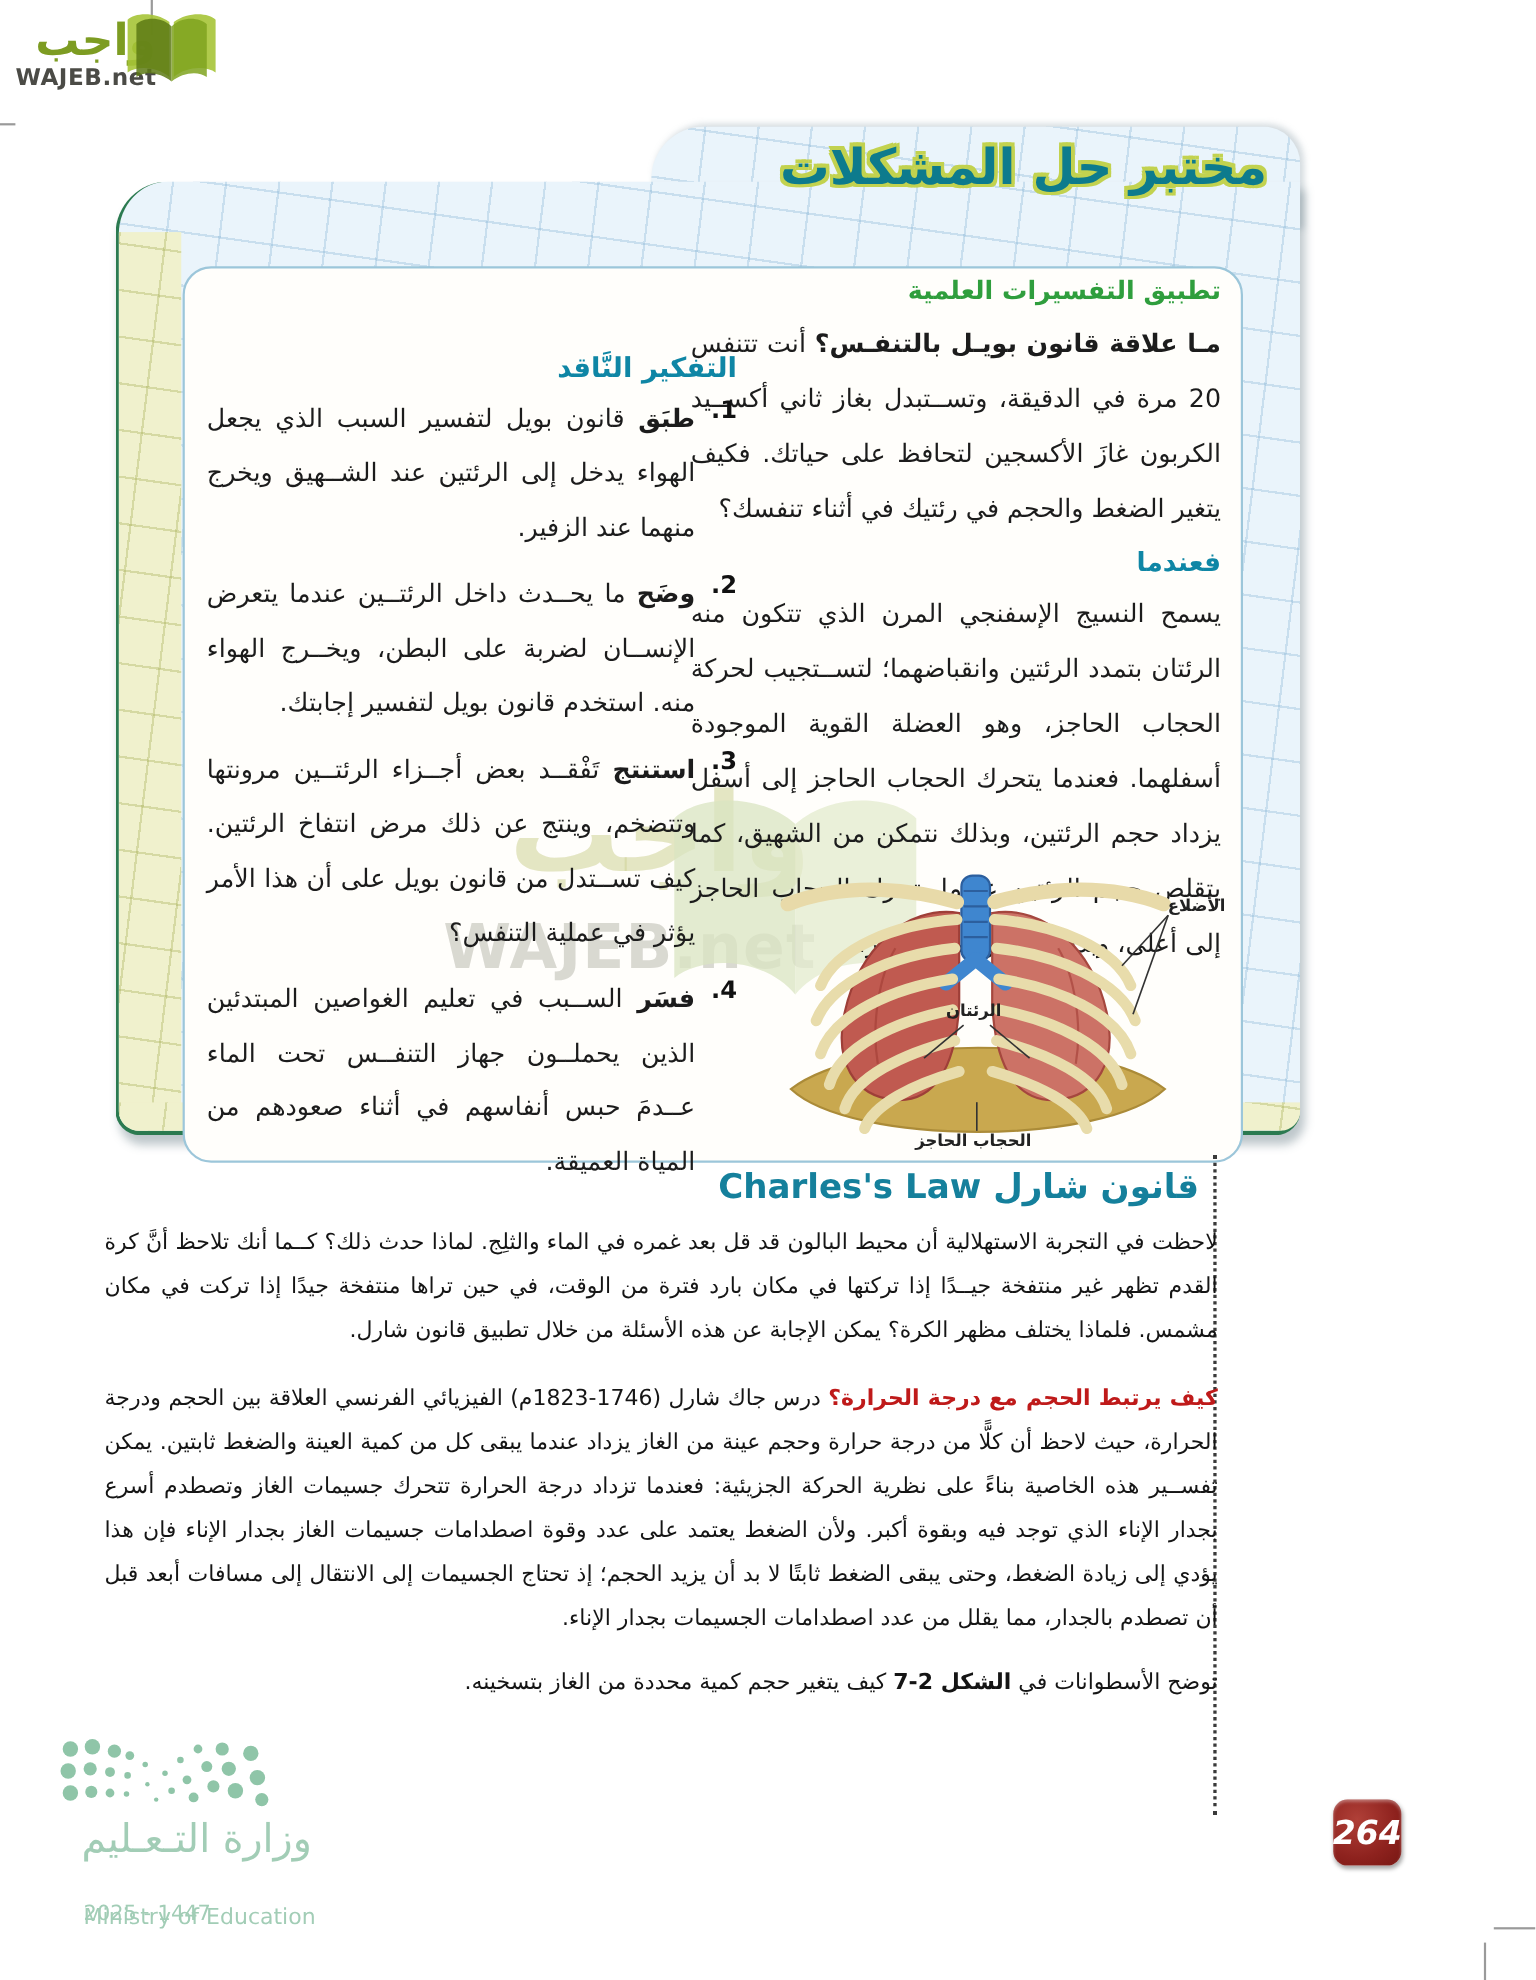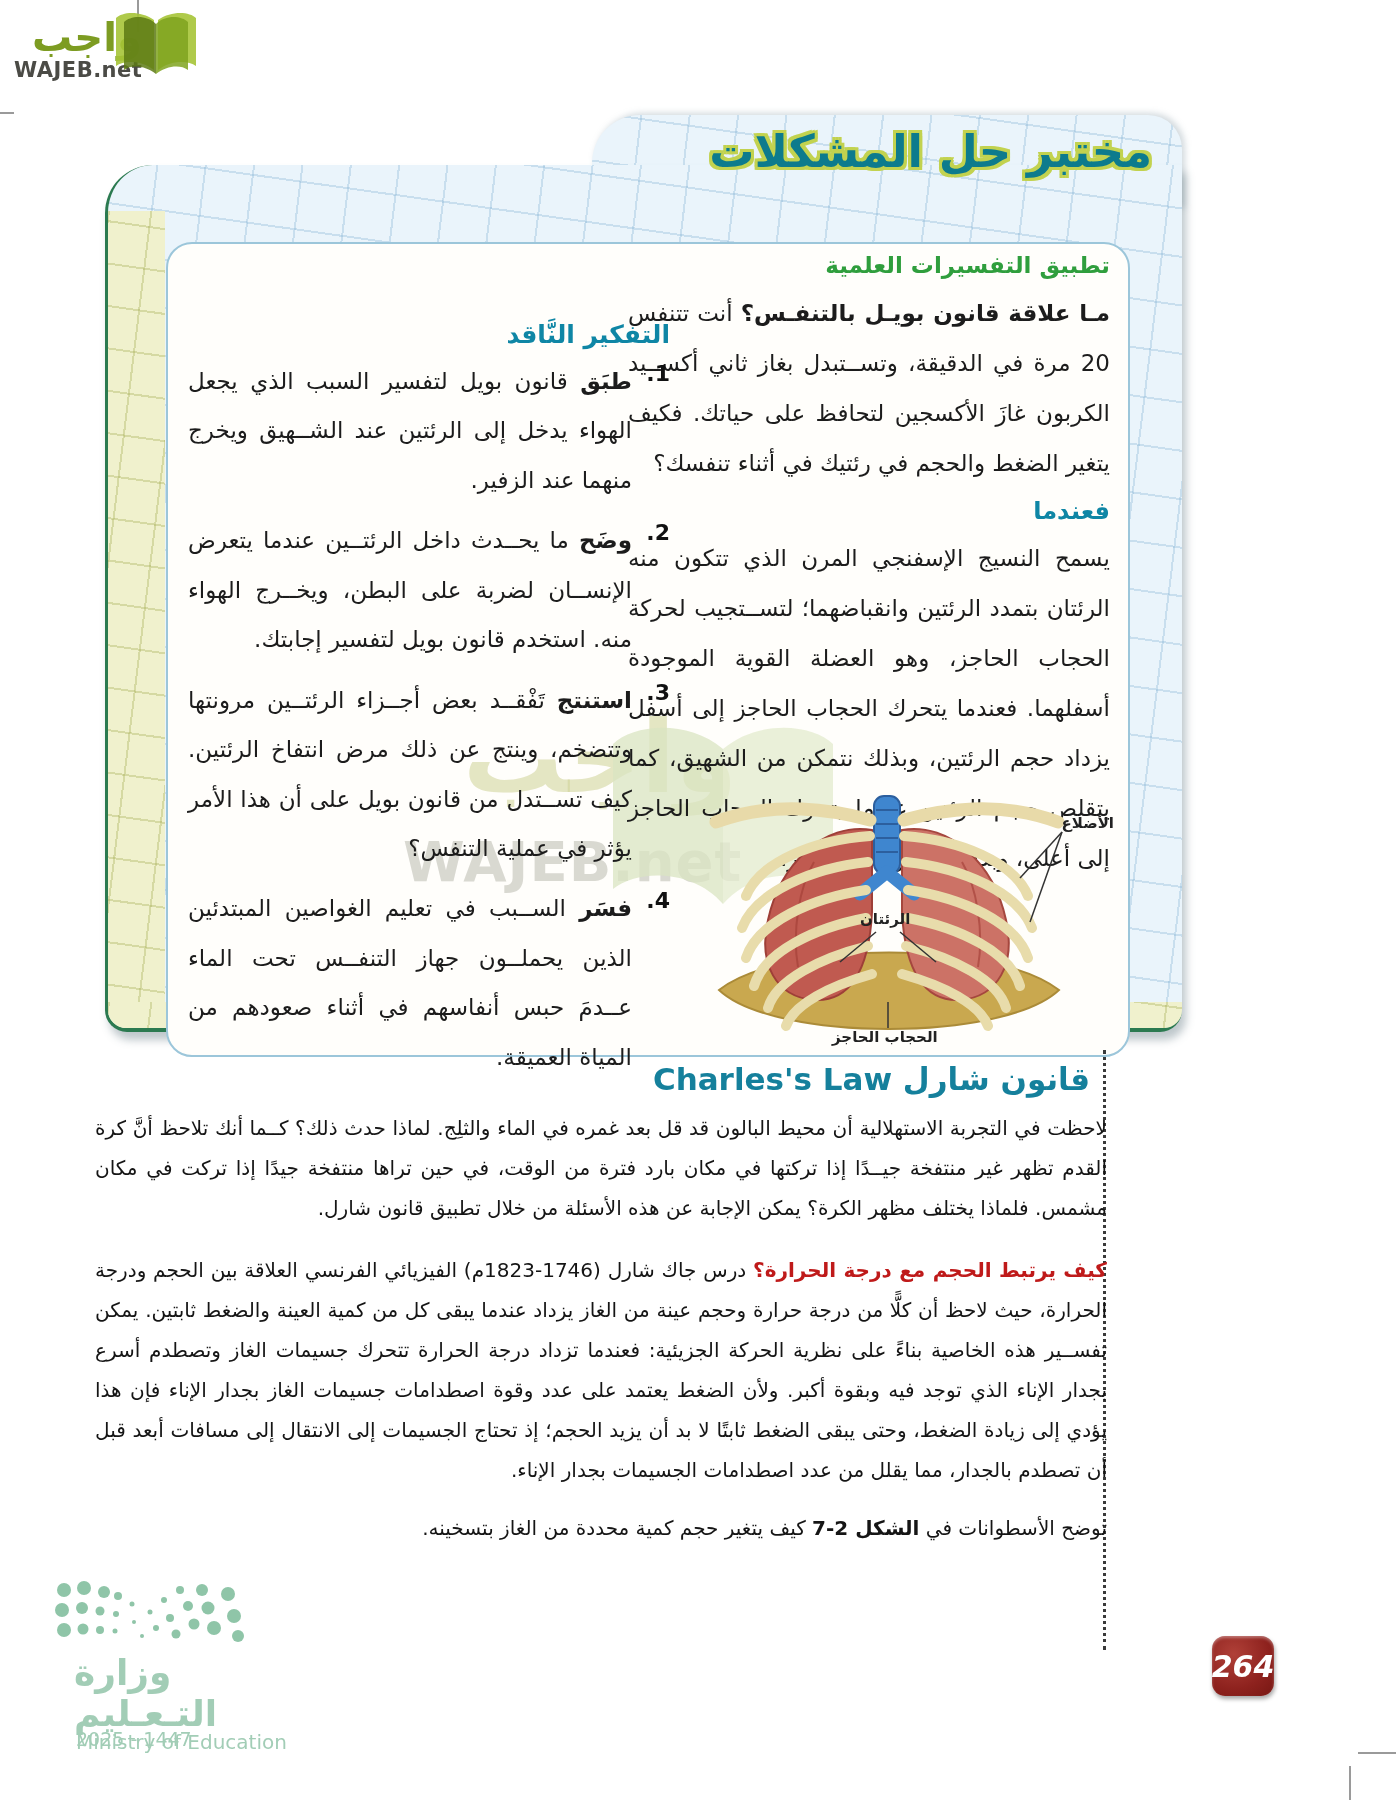--- a/index.html
+++ b/index.html
@@ -63,21 +63,21 @@
   .charles-h{position:absolute;right:306px;top:1051px;direction:rtl;font-size:31px;font-weight:bold;color:#15809c;margin-top:10px;}
   .charles-body{position:absolute;left:95px;width:1012px;top:1108px;direction:rtl;text-align:justify;color:#151515;}
   .charles-body p{margin:0 0 0 0;font-size:20px;line-height:2.0;}
   .charles-body .p2{margin-top:22px;}
   .charles-body .p3{margin-top:18px;}
   .red-b{font-weight:bold;color:#bf1a1a;}
   .fig-ref{font-weight:bold;}
 
   
   .ministry{position:absolute;left:52px;top:1578px;width:290px;}
-  .ministry .m-ar{position:absolute;left:22px;top:74px;font-size:36px;font-weight:bold;color:#a2cdb6;direction:rtl;width:210px;text-align:left;}
+  .ministry .m-ar{position:absolute;left:22px;top:74px;font-size:36px;font-weight:normal;color:#a2cdb6;direction:rtl;width:210px;text-align:left;}
   .ministry .m-en{position:absolute;left:24px;top:122px;font-size:20px;color:#a2cdb6;margin-top:30px;}
   .ministry .m-yr{position:absolute;left:24px;top:150px;font-size:19px;color:#a2cdb6;}
   .badge{position:absolute;left:1212px;top:1636px;width:62px;height:60px;border-radius:13px;
          background:radial-gradient(circle at 35% 30%, #b04038 0%, #8e221e 60%, #771713 100%);
          box-shadow:inset 0 2px 3px rgba(255,255,255,.35), 1px 3px 4px rgba(0,0,0,.35);
          display:flex;align-items:center;justify-content:center;font-style:italic;}
   .badge span{color:#fff;font-size:30px;font-weight:bold;}
 
   
   .mark{position:absolute;background:#9a9a9a;}

